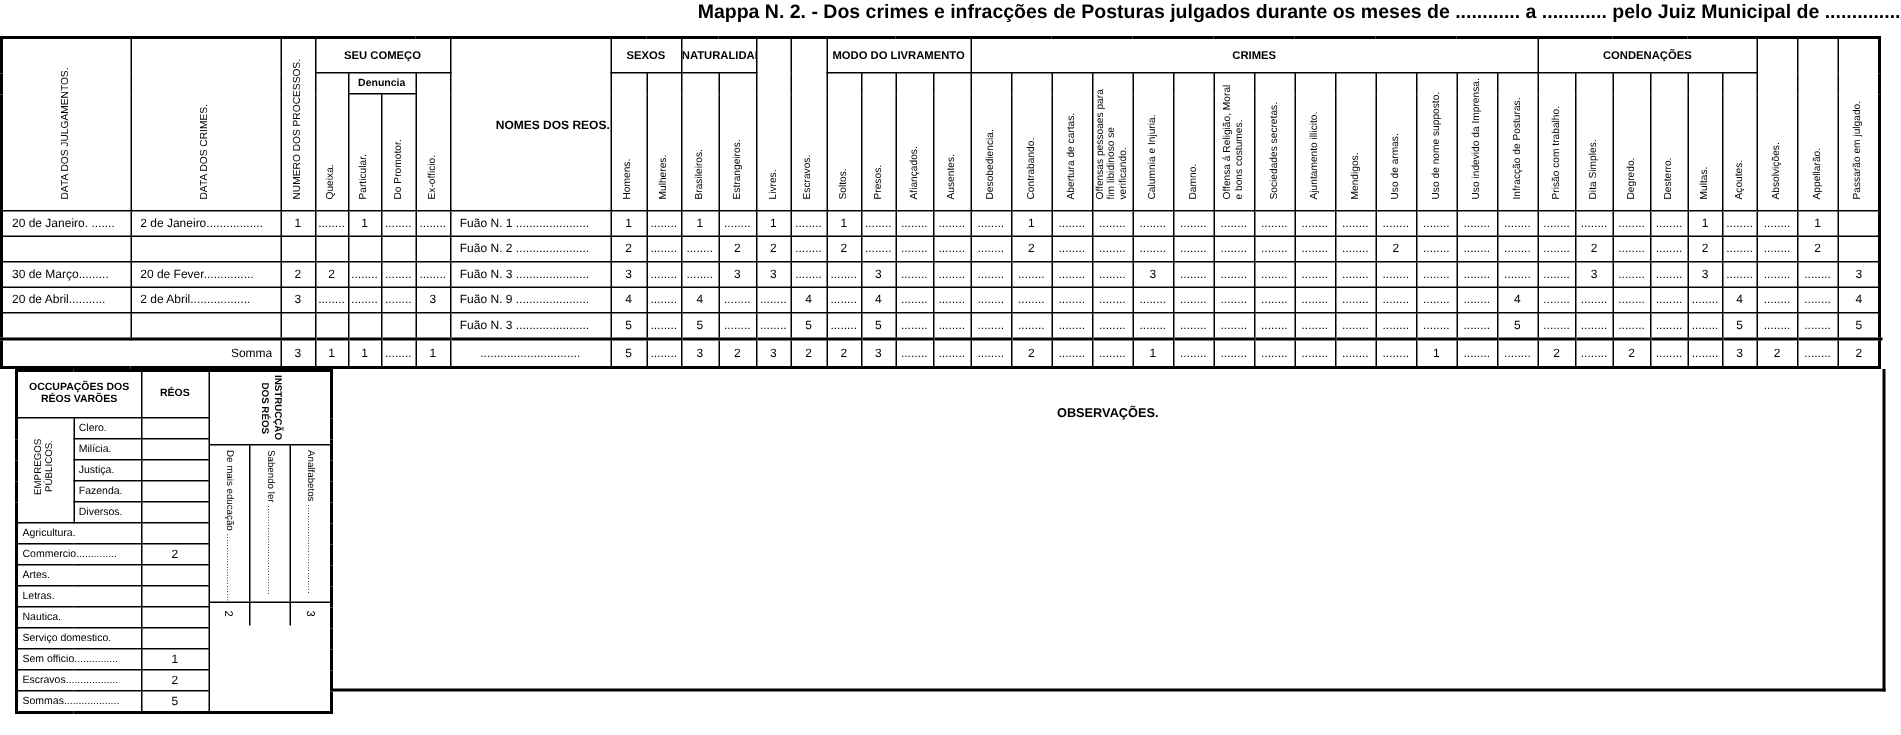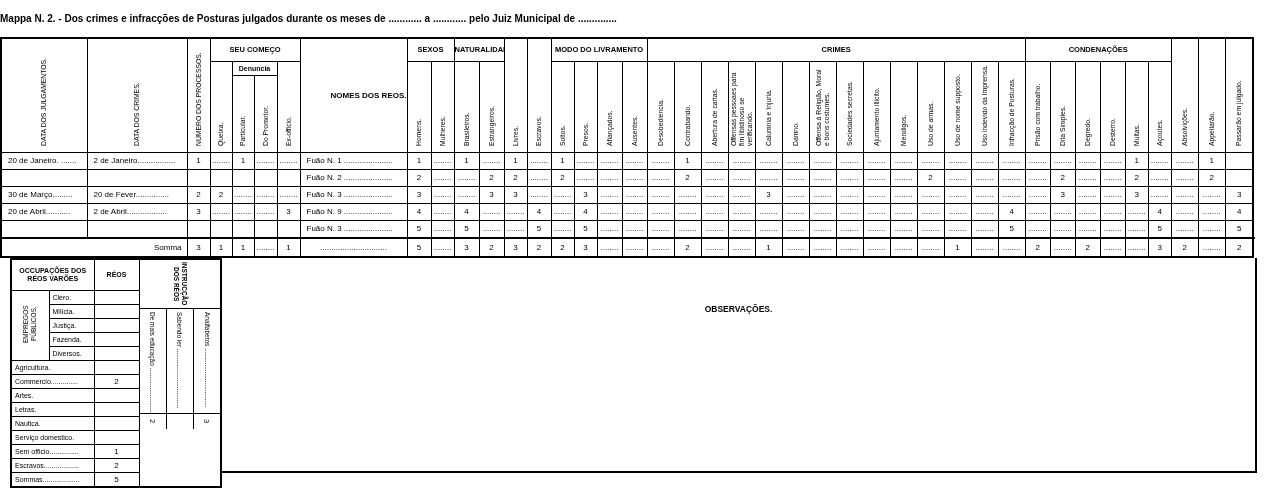--- a/index.html
+++ b/index.html
@@ -1,21 +1,21 @@
 <!DOCTYPE html>
 <html><head>
 <meta charset="utf-8">
 <style>
   html,body{margin:0;padding:0;background:#e8e8e8;}
   .page{
     width:1267px;height:490px;background:#fff;position:relative;
     font-family:"Liberation Sans",sans-serif;color:#000;overflow:hidden;
   }
   .title{
-    padding-top:13px;text-align:left;font-weight:bold;font-size:10px;height:24px;
+    text-align:right;font-weight:bold;font-size:13px;height:24px;
   }
   
   table{border-collapse:collapse;table-layout:fixed;}
   .main{width:1247px;margin-left:0;border:2px solid #000;}
   .main th,.main td{border:1px solid #000;padding:0;overflow:hidden;}
   .main th{font-weight:bold;}
   .grp{font-size:7.5px;font-weight:bold;text-align:center;height:22px;line-height:1.1;}
   .den{font-weight:normal;font-size:7px;height:13px;}
   .hname{font-size:8px;text-align:right;}
   th.v{vertical-align:bottom;text-align:center;}
@@ -49,21 +49,21 @@
   .instr-col:last-child{border-right:none;}
   .instr-col .dtext{writing-mode:vertical-rl;font-size:6.5px;line-height:1.1;}
   .instr-foot{height:15px;display:flex;border-top:1px solid #000;}
   .instr-foot .fcell{flex:1;border-right:1px solid #000;display:flex;align-items:center;justify-content:center;}
   .instr-foot .fcell:last-child{border-right:none;}
   .instr-foot .dtext{writing-mode:vertical-rl;font-size:7.5px;}
   .obs{
     flex:1;border-right:2px solid #000;border-bottom:2px solid #000;height:213px;
     text-align:center;
   }
-  .obs-heading{margin-top:46px;font-weight:bold;font-size:8.5px;}
+  .obs-heading{margin-top:24px;font-weight:bold;font-size:8.5px;}
   .obs-text{margin-top:32px;font-weight:bold;font-size:8.5px;padding:0 30px;}
 </style>
 </head>
 <body>
 
 <div class="page">
   <div class="title">Mappa N. 2. - Dos crimes e infracções de Posturas julgados durante os meses de ............    a    ............ pelo Juiz Municipal de ..............</div>
 
   <table class="main">
     <colgroup>

